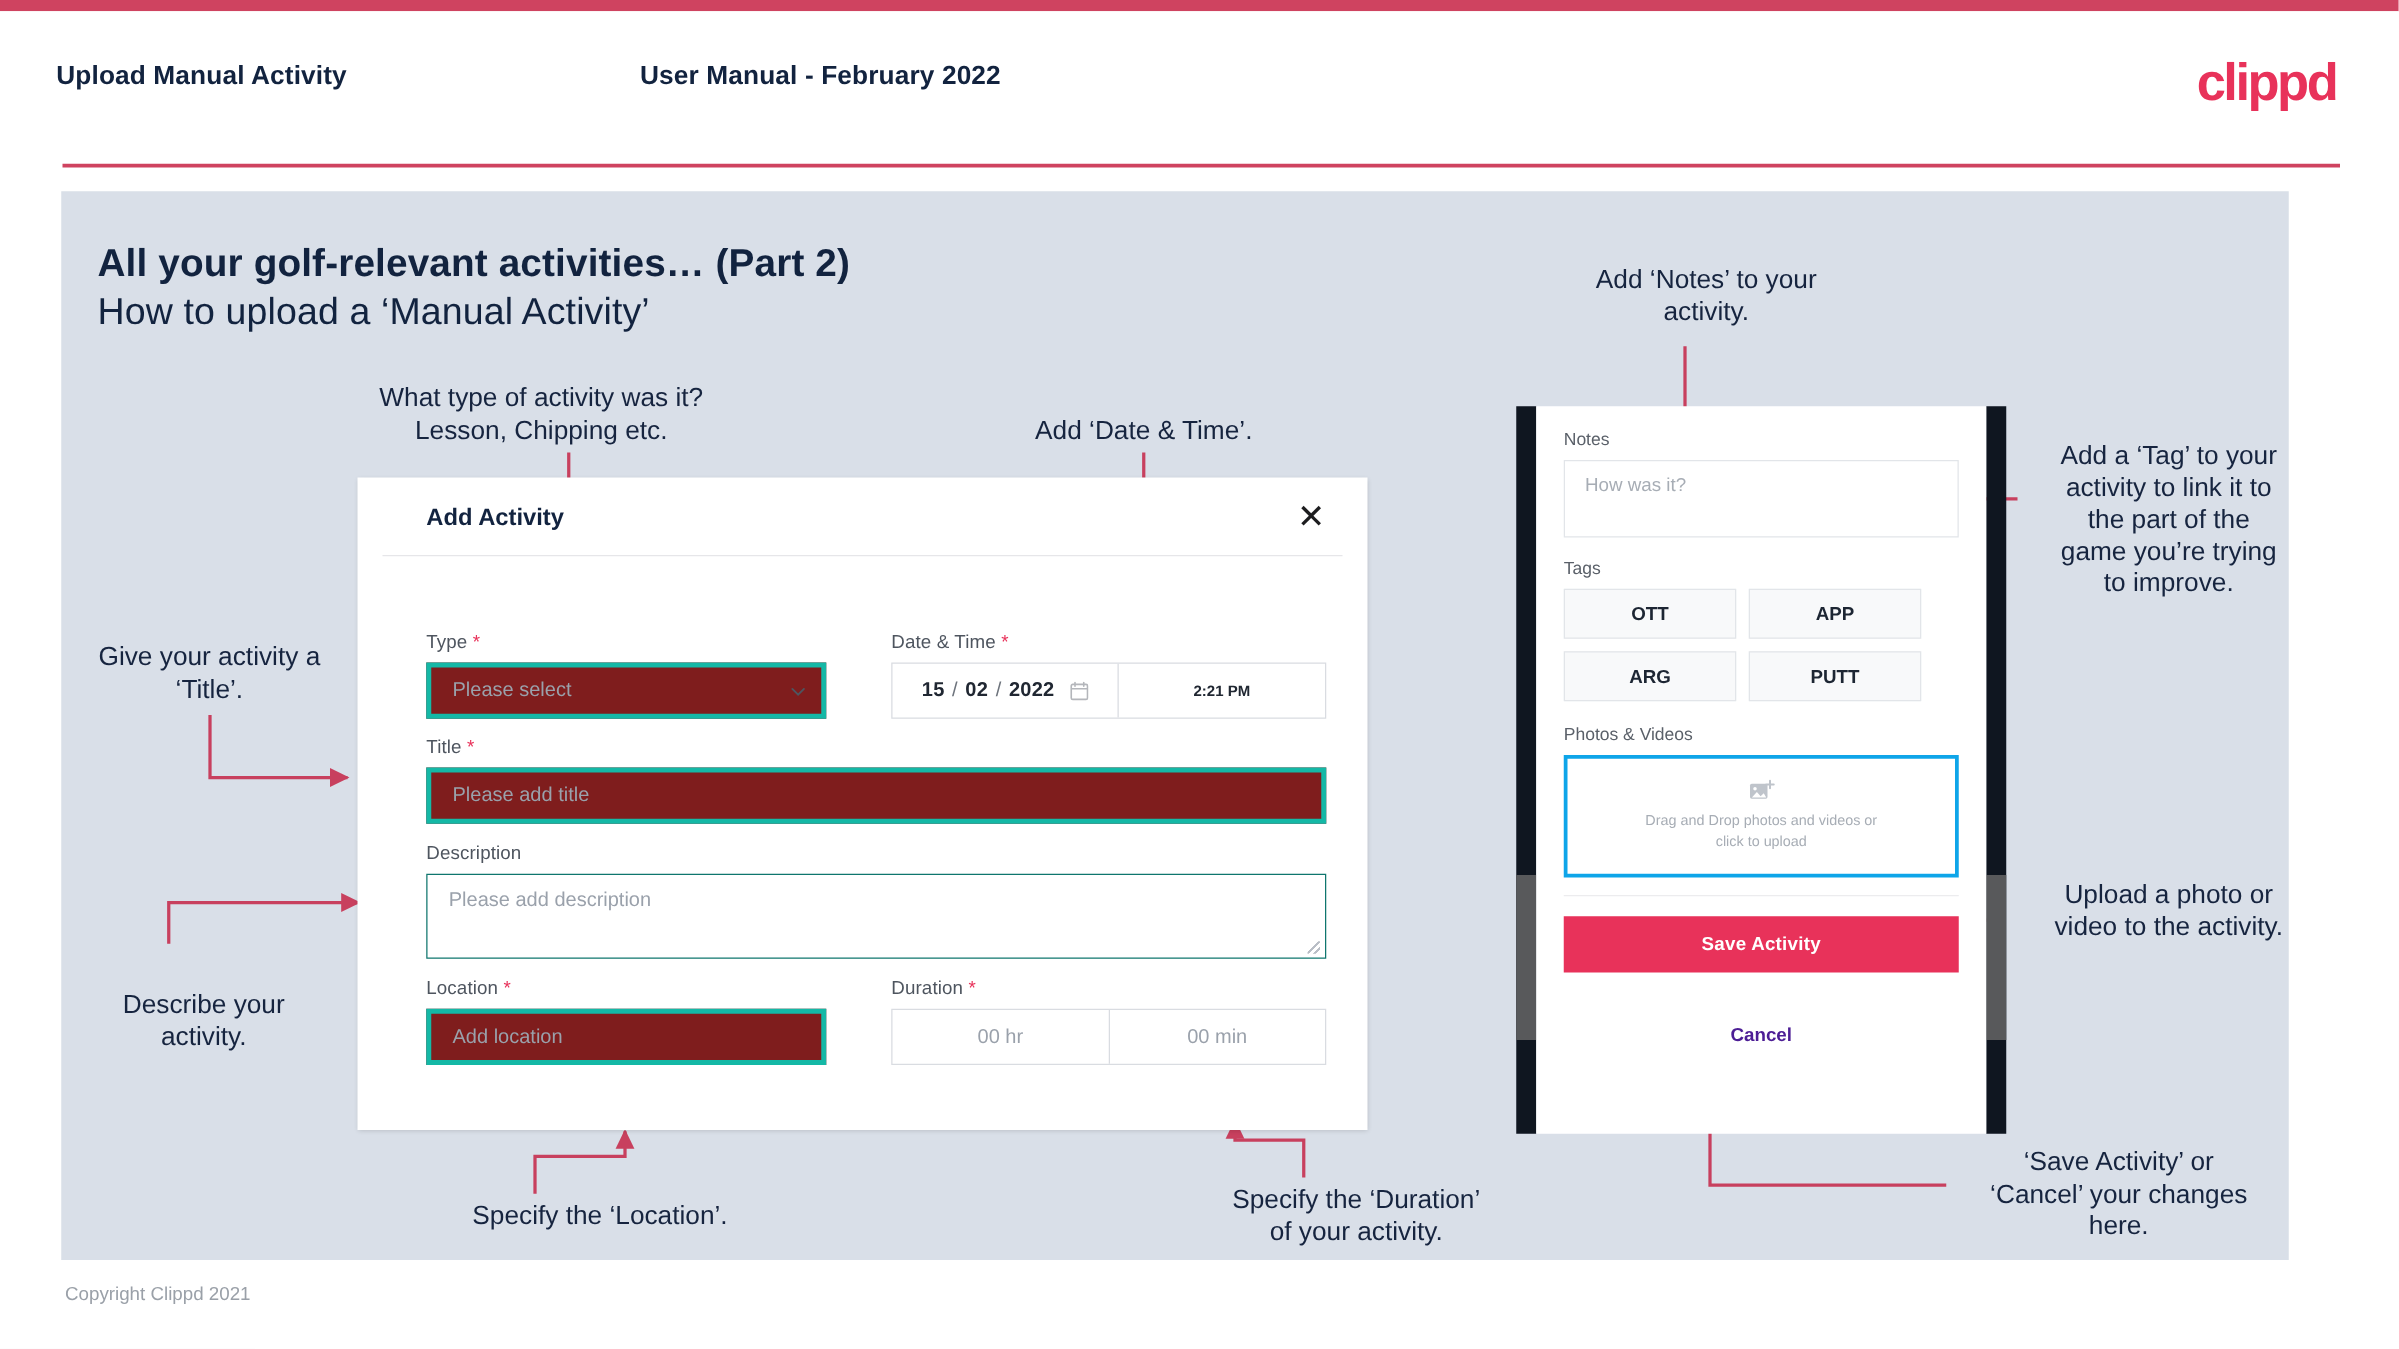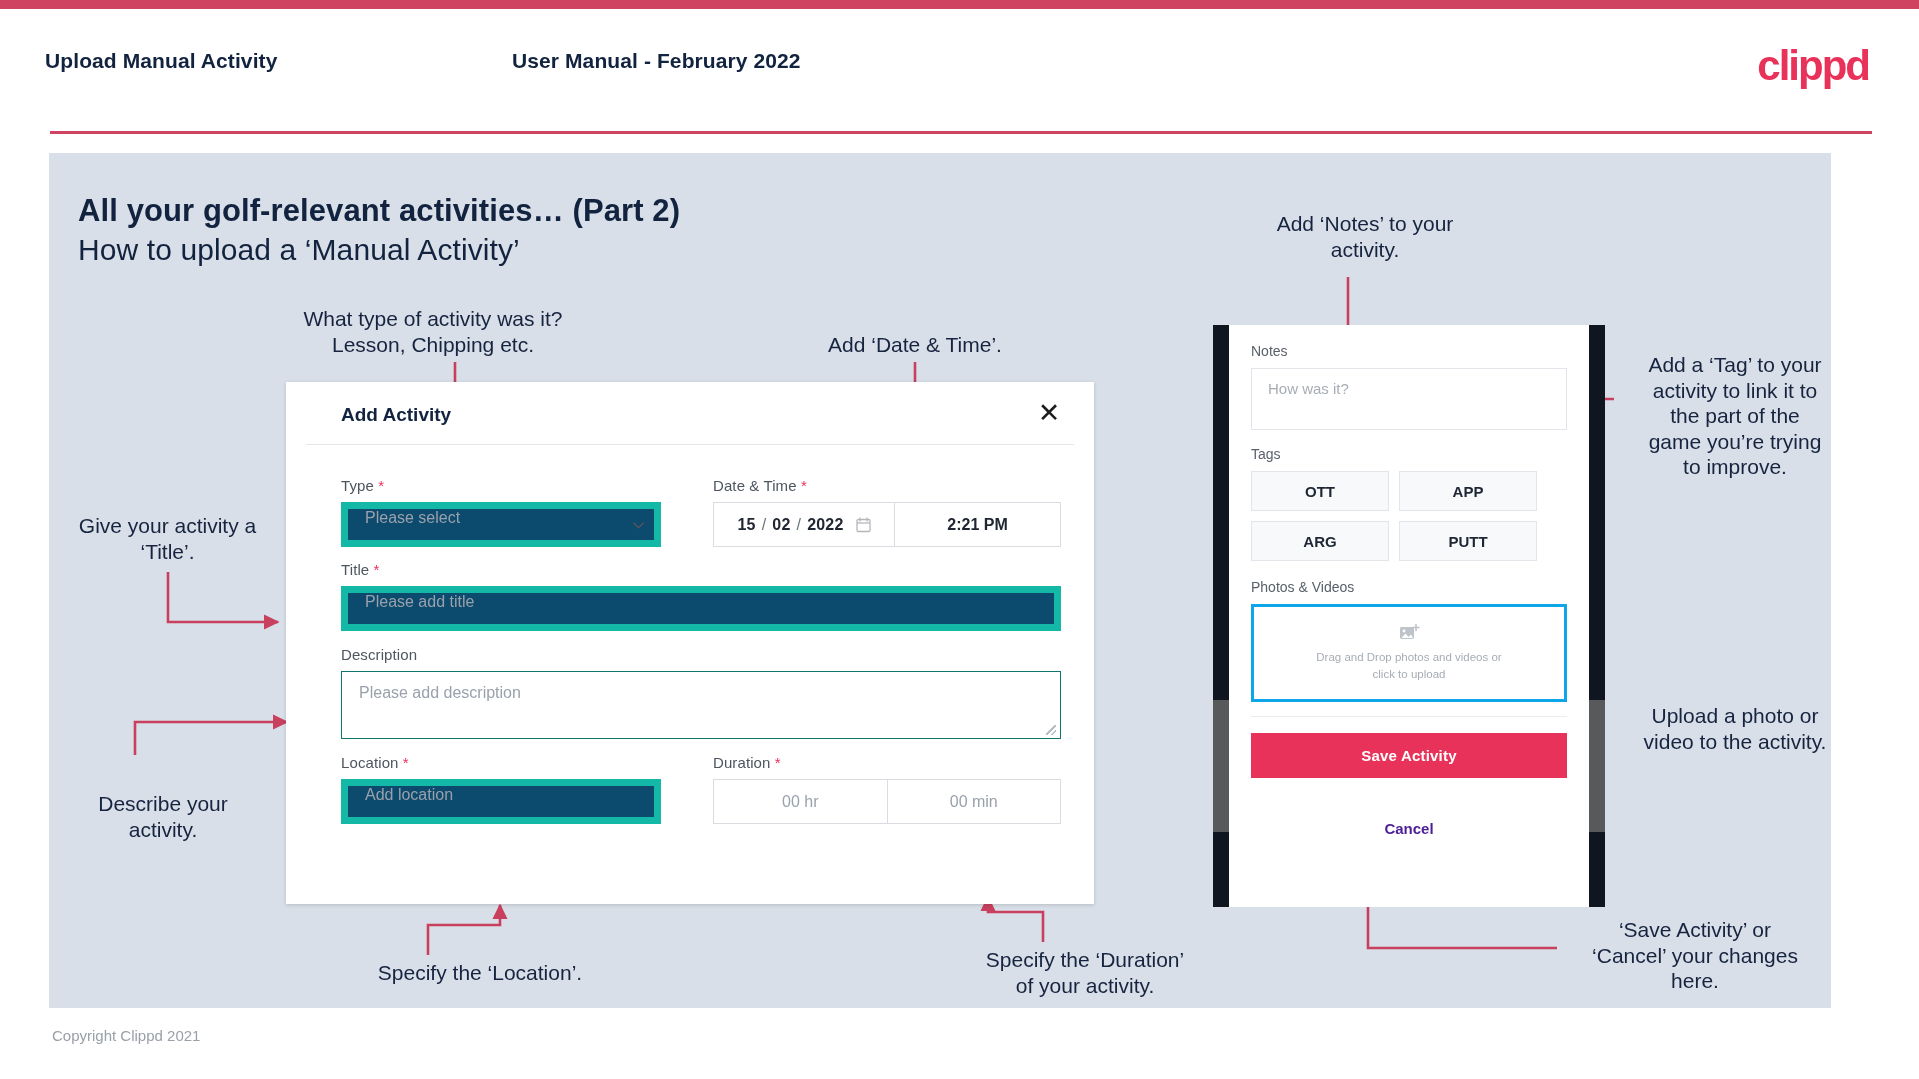--- a/index.html
+++ b/index.html
@@ -78,27 +78,27 @@
     position:absolute; right:28px; top:14px;
     width:34px; height:34px; line-height:34px; text-align:center;
     font-size:27px; color:#1d1d1f; font-weight:300; cursor:pointer;
   }
   .modal-divider {
     position:absolute; left:20px; top:62px; width:768px; height:1px; background:#e6e6e9;
   }
   .modal-body { position:absolute; left:0; top:62px; width:808px; }
 
   .f-label {
-    font-size:15px; color:#4e555f; margin-bottom:8px; letter-spacing:.1px;
+    font-size:15px; color:#4e555f; margin-bottom:8px; letter-spacing:.1px;margin-top:28px;
   }
   .req { color:#e8325a; font-size:15px; }
 
   .field {
-    border:7px solid #14b8a6; background:#0c4a6e; height:45px;
-    display:flex; align-items:flex-start; font-size:16px; color:#9aa1ab;
+    border:4px solid #14b8a6; background:#7f1d1d; height:45px;
+    display:flex; align-items:center; font-size:16px; color:#9aa1ab;
   }
   .field .ph { padding-left:17px; }
 
   .row { position:absolute; display:flex; }
 
   
   .sel-wrap { position:relative; width:320px; }
   .chev {
     position:absolute; right:16px; top:50%; transform:translateY(-50%);
     width:13px; height:13px;
@@ -107,21 +107,21 @@
   
   .dt-wrap { display:flex; width:348px; border:1px solid #d9dcE1; height:45px; background:#fff; }
   .dt-date {
     flex:0 0 180px; display:flex; align-items:center; justify-content:center;
     gap:6px; font-size:16px; color:#202732; font-weight:700; letter-spacing:.2px;
   }
   .dt-date .sl { color:#6d737c; font-weight:400; }
   .cal-ic { margin-left:6px; opacity:.45; }
   .dt-time {
     flex:1; border-left:1px solid #d9dcE1; display:flex; align-items:center;
-    justify-content:center; font-size:16px; color:#202732; font-weight:700;
+    justify-content:center; font-size:12px; color:#202732; font-weight:700;
   }
 
   .ta {
     border:1px solid #0f766e; background:#fff; height:68px; position:relative;
     font-size:16px; color:#9aa1ab;
   }
   .ta .ph { padding:12px 0 0 17px; }
   .ta .grip {
     position:absolute; right:4px; bottom:3px; width:10px; height:10px;
     background:

